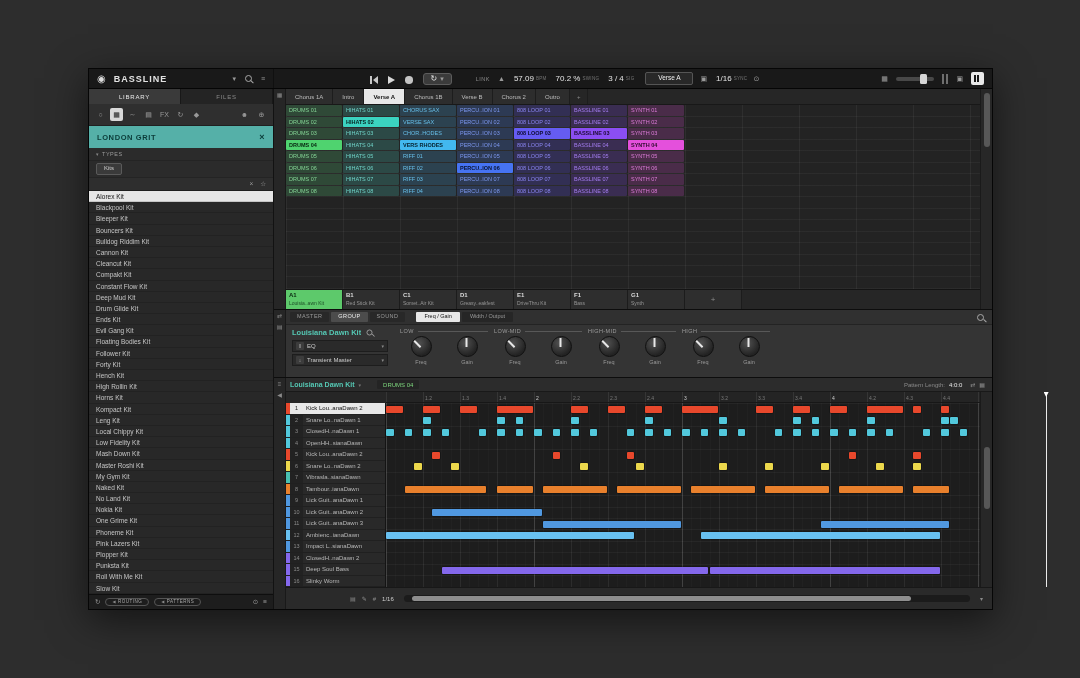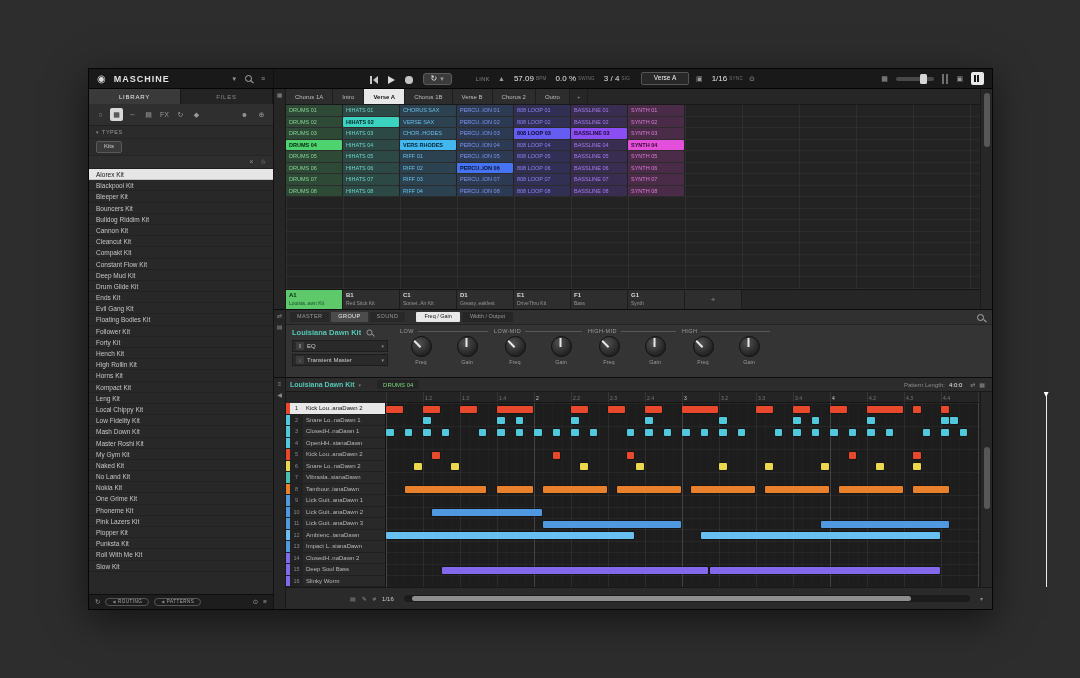--- a/index.html
+++ b/index.html
@@ -148,40 +148,40 @@
 </style>
 </head>
 <body>
 
 <div class="stage">
 <div class="window">
 
   <div class="titlebar">
     <div class="tb-left">
       <span class="logo">◉</span>
-      <span class="appname">MASCHINE</span>
+      <span class="appname">BASSLINE</span>
       <span class="spacer"></span>
       <span class="tbic">▾</span>
       <span class="isearch"></span>
       <span class="tbic">≡</span>
     </div>
     <div class="transport">
       <span><span class="prev"></span></span>
       <span><span class="play"></span></span>
       <span><span class="rec"></span></span>
       <span class="looppill">
             <span>↻</span>
             <span class="tbic">▾</span>
           </span>
     </div>
     <span class="linklab">LINK</span>
     <span class="tbic" style="margin-left:8px">▲</span>
     <span class="tval">57.09</span>
     <span class="tlab">BPM</span>
-    <span class="tval">0.0 %</span>
+    <span class="tval">70.2 %</span>
     <span class="tlab">SWING</span>
     <span class="tval">3 / 4</span>
     <span class="tlab">SIG</span>
     <span class="scenebox">Verse A</span>
     <span class="tbic" style="margin-left:7px">▣</span>
     <span class="tval">1/16</span>
     <span class="tlab">SYNC</span>
     <span class="tbic" style="margin-left:6px">⊙</span>
     <div class="tb-right">
       <span class="tbic">▦</span>
@@ -211,20 +211,24 @@
               <div class="fchip">∼</div>
               <div class="fchip">▤</div>
               <div class="fchip">FX</div>
               <div class="fchip">↻</div>
               <div class="fchip">◆</div>
             </div>
         <div class="lfright">
               <div class="fchip">☻</div>
               <div class="fchip">⊕</div>
             </div>
+      </div>
+      <div class="banner">
+        <span>LONDON GRIT</span>
+        <span class="bx">×</span>
       </div>
       <div class="typesrow">
         <span class="caret">▾</span>
         <span>TYPES</span>
       </div>
       <div class="chiprow">
         <span class="chip">Kits</span>
       </div>
       <div class="filterrow">
         <span class="fic">×</span>

